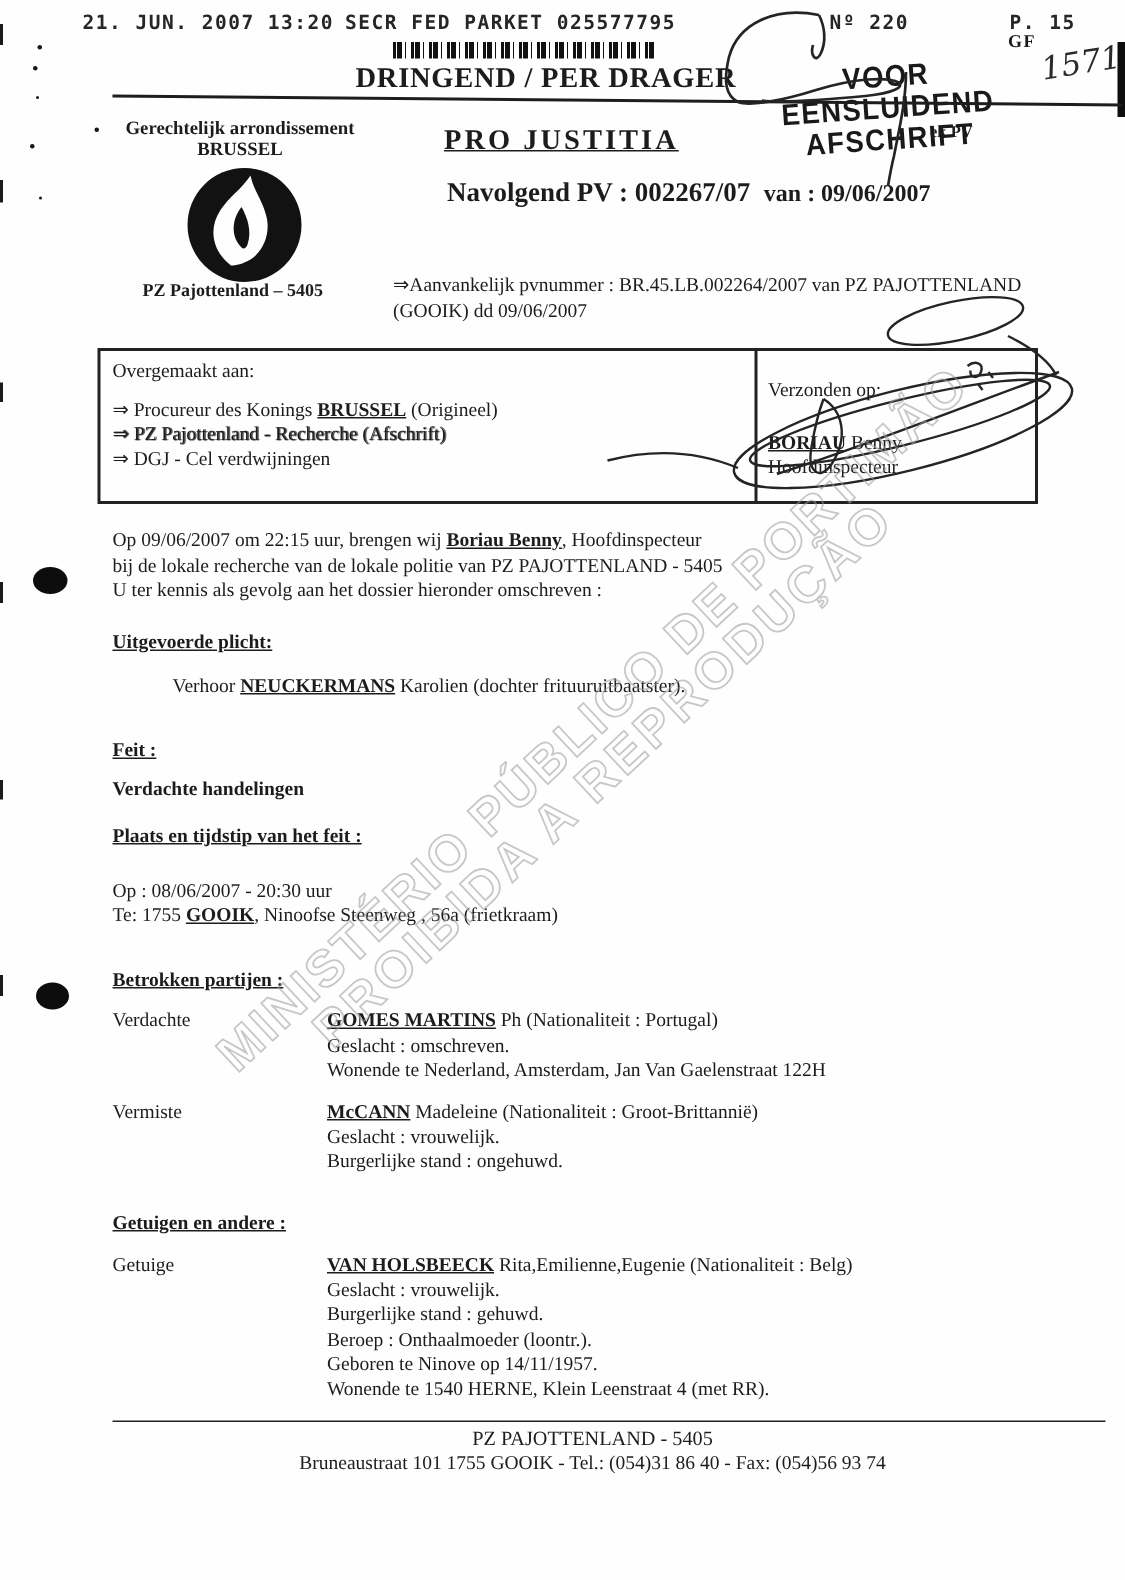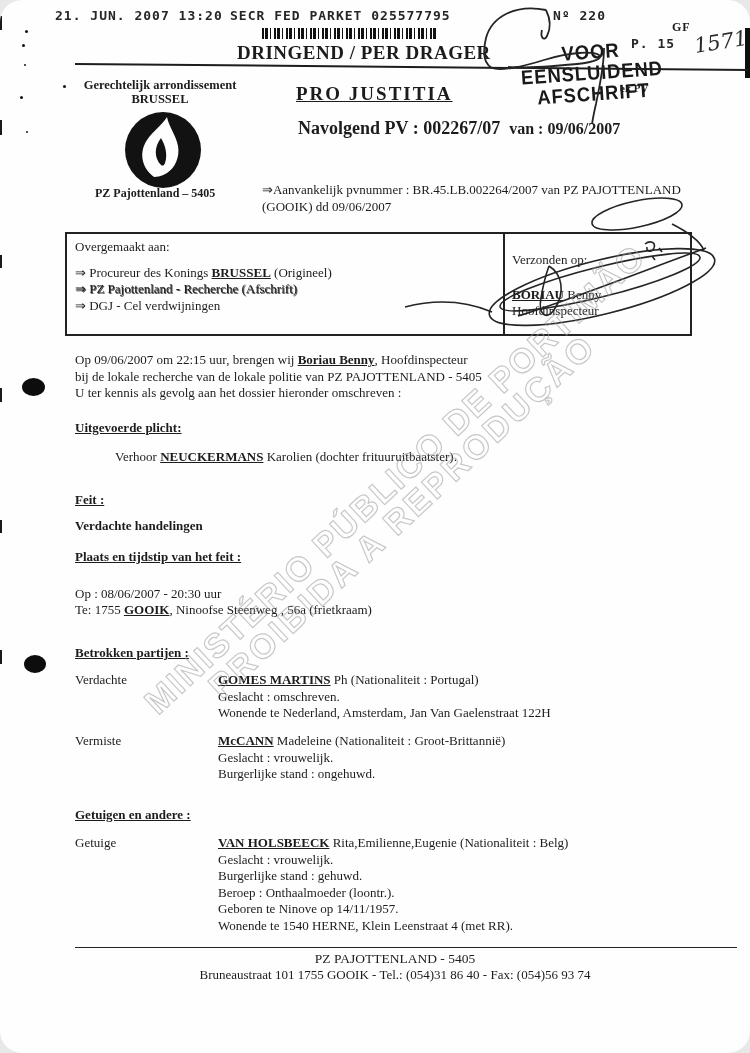--- a/index.html
+++ b/index.html
@@ -1,19 +1,19 @@
 <!DOCTYPE html>
 <html><head>
 <meta charset="utf-8">
 <style>
   html,body{margin:0;padding:0;background:#e8e8e8;}
   .page{
     position:relative;width:750px;height:1053px;background:#fefefe;
     margin:0 auto;overflow:hidden;
-    font-family:"Liberation Serif",serif;color:#1c1c1c;border-radius:22px;
+    font-family:"Liberation Serif",serif;color:#1c1c1c;
   }
   .abs{position:absolute;}
   .faxfont{font-family:"DejaVu Sans Mono",monospace;font-weight:bold;font-size:13px;letter-spacing:1px;color:#262626;}
   .serifb{font-weight:bold;}
   .u{text-decoration:underline;}
   .body-text{font-size:13px;line-height:16.5px;}
   .heading{font-size:13px;font-weight:bold;text-decoration:underline;}
   .barcode{
     background:repeating-linear-gradient(90deg,#111 0 2px,#fff 2px 3px,#111 3px 6px,#fff 6px 8px,#111 8px 9px,#fff 9px 12px);
   }
@@ -36,21 +36,21 @@
   .overlay{pointer-events:none;}
 </style>
 </head>
 <body>
 
 <div class="page">
 
   <div class="abs faxfont" style="left:55px;top:8px;">21. JUN. 2007 13:20</div>
   <div class="abs faxfont" style="left:230px;top:8px;">SECR FED PARKET 025577795</div>
   <div class="abs faxfont" style="left:553px;top:8px;">Nº 220</div>
-  <div class="abs faxfont" style="left:631px;top:8px;margin-top:28px;">P. 15</div>
+  <div class="abs faxfont" style="left:673px;top:8px;">P. 15</div>
   <div class="abs serifb" style="left:672px;top:20px;font-size:12px;letter-spacing:1px;">GF</div>
   <div class="abs" style="left:694px;top:30px;font-size:21px;font-style:italic;font-family:'DejaVu Serif',serif;transform:rotate(-9deg);color:#2a2a2a;">1571</div>
   <div class="abs" style="left:745px;top:28px;width:5px;height:50px;background:#0e0e0e;"></div>
 
   <div class="abs barcode" style="left:262px;top:28px;width:176px;height:11px;"></div>
   <div class="abs serifb" style="left:237px;top:42px;font-size:19px;letter-spacing:0.5px;">DRINGEND / PER DRAGER</div>
 
   <div class="speck" style="left:63px;top:85px;width:3px;height:3px;"></div>
   <div class="abs serifb" style="left:70px;top:78px;width:180px;text-align:center;font-size:12.5px;line-height:14px;">
     <div>Gerechtelijk arrondissement</div>

